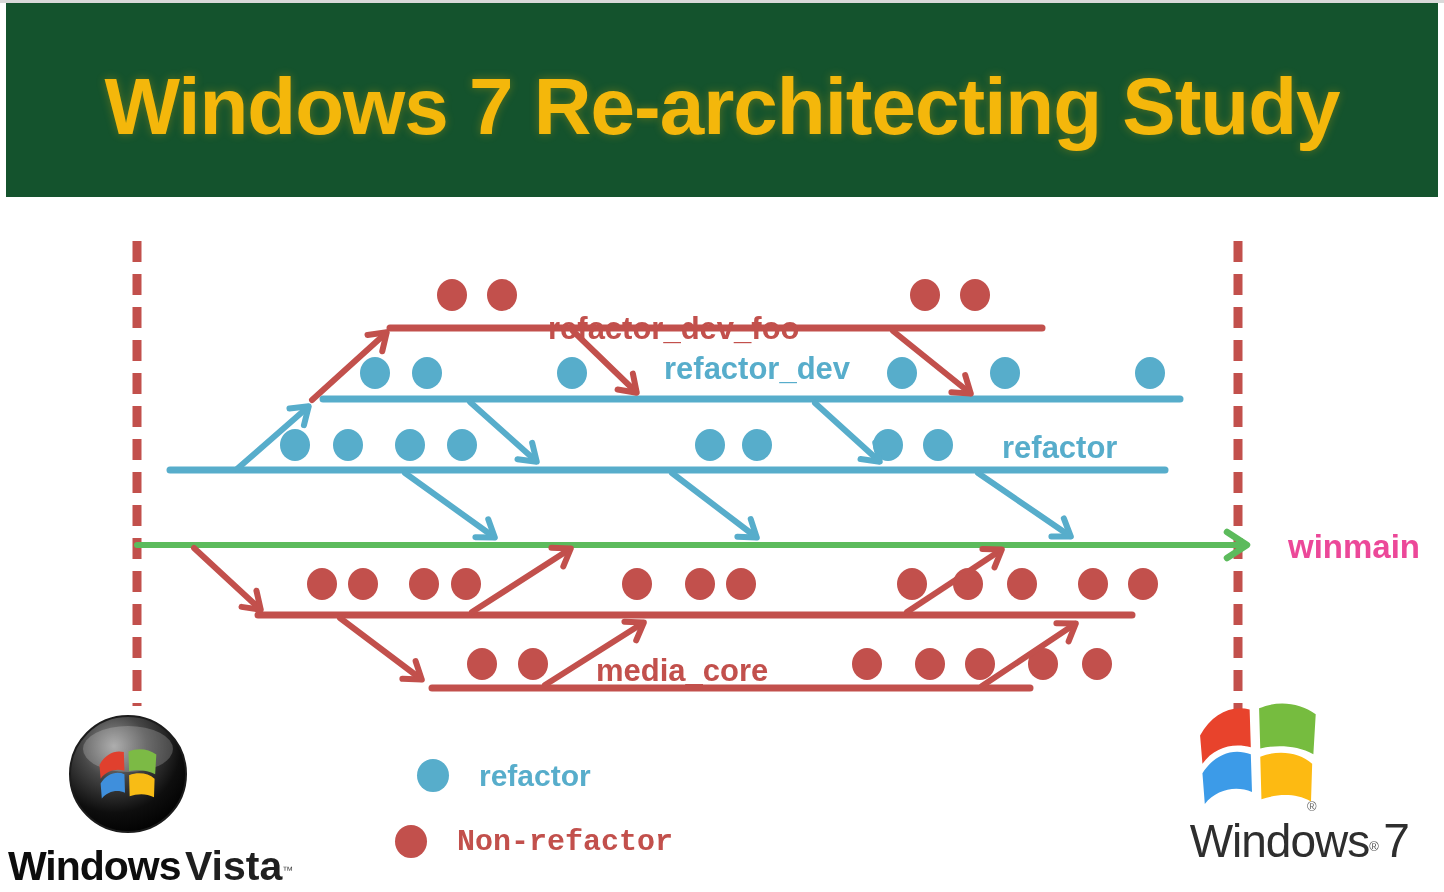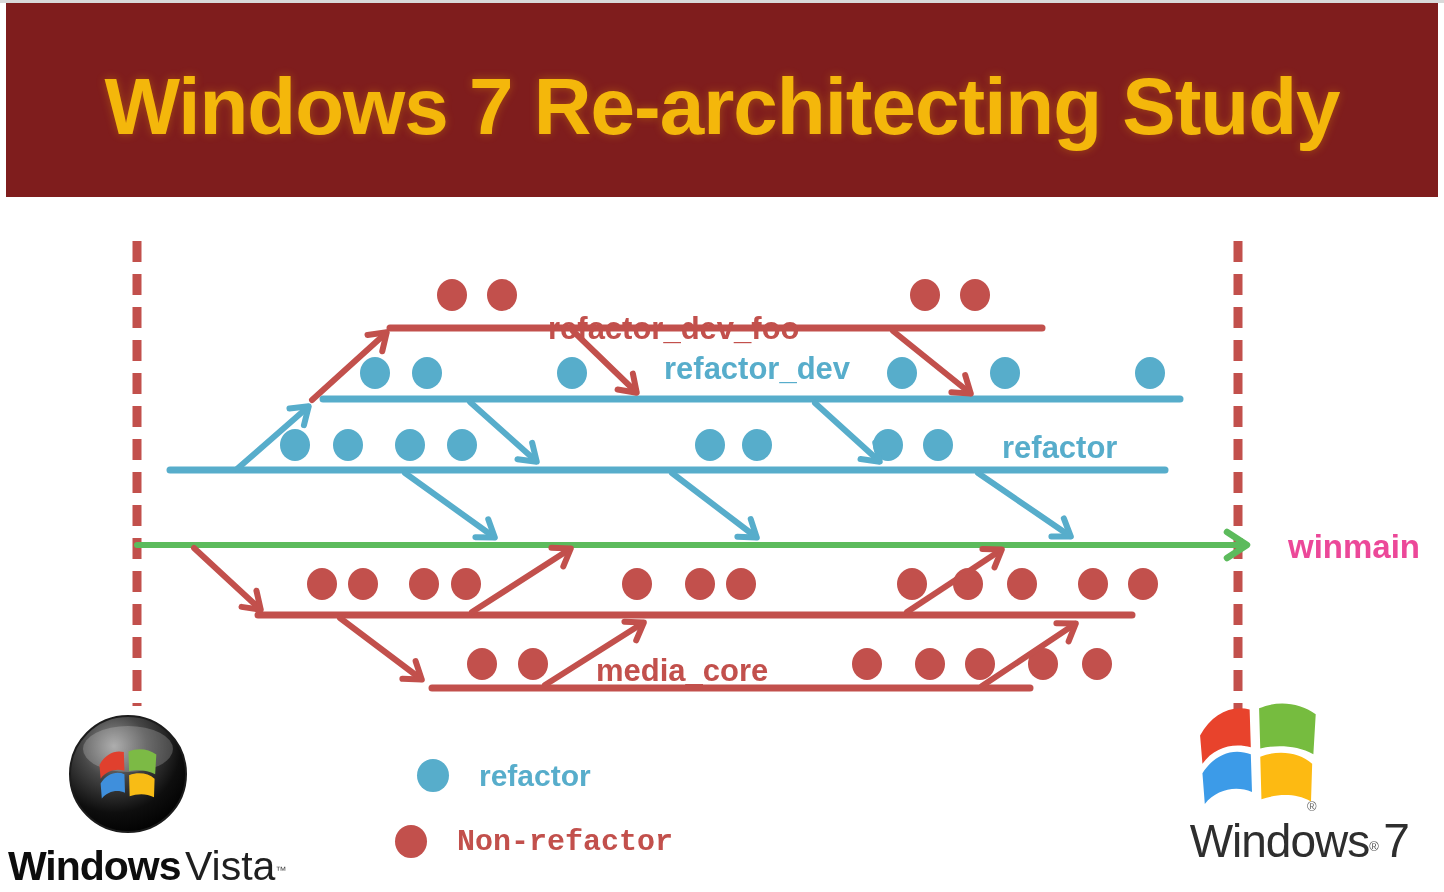--- a/index.html
+++ b/index.html
@@ -1,21 +1,21 @@
 <!DOCTYPE html>
 <html><head>
 <meta charset="utf-8">
 <style>
   html,body{margin:0;padding:0;background:#fff;}
   .stage{position:relative;width:1444px;height:892px;overflow:hidden;
          font-family:"Liberation Sans",sans-serif;background:#fff;
          border-top:3px solid #d9d9d9;}
   
   .banner{position:absolute;left:6px;top:0px;width:1432px;height:194px;
-          background:#7f1d1d;display:flex;align-items:center;justify-content:center;}
+          background:#14532d;display:flex;align-items:center;justify-content:center;}
   .title{font-size:80px;font-weight:bold;letter-spacing:-1px;color:#F4B70B;
          transform:translateY(7px);
          text-shadow:0 0 10px rgba(255,185,0,.30);white-space:nowrap;}
   
   svg.diagram{position:absolute;left:0;top:0;width:1444px;height:892px;}
   .branch-label{position:absolute;font-weight:bold;font-size:31px;white-space:nowrap;line-height:1;}
   .lbl-foo{left:548px;top:266px;margin-top:44px;}
   .lbl-dev{left:664px;top:350px;}
   .lbl-refactor{left:1002px;top:429px;}
   .lbl-winmain{left:1288px;top:527px;font-size:33px;}
@@ -23,21 +23,21 @@
   
   .legend-row{position:absolute;display:flex;align-items:center;gap:30px;}
   .legend-row.r1{left:417px;top:756px;}
   .legend-row.r2{left:395px;top:822px;font-family:Liberation Mono, monospace;}
   .legend-dot{width:32px;height:33px;border-radius:50%;display:inline-block;}
   .legend-text{font-weight:bold;font-size:30px;line-height:1;}
   
   .vista{position:absolute;left:8px;top:700px;width:270px;height:192px;}
   .vista-text{position:absolute;left:0;top:140px;width:270px;text-align:center;white-space:nowrap;color:#0d0d0d;}
   .vista-name{font-size:41px;font-weight:600;letter-spacing:-1px;}
-  .vista-prod{font-size:41px;font-weight:400;letter-spacing:0px;color:#1f1f1f;}
+  .vista-prod{font-size:41px;font-weight:700;letter-spacing:0px;color:#1f1f1f;}
   .tm{font-size:11px;vertical-align:super;color:#444;}
   .win7{position:absolute;left:1095px;top:688px;width:315px;height:200px;}
   .win7-text{position:absolute;left:0;top:122px;width:315px;text-align:right;white-space:nowrap;color:#2e2e2e;}
   .win7-name{font-size:46px;font-weight:500;letter-spacing:-1px;}
   .win7-prod{font-size:48px;font-weight:300;}
   .reg{font-size:13px;vertical-align:super;color:#555;}
   .flag-reg{position:absolute;left:212px;top:108px;font-size:13px;color:#666;}
 </style>
 </head>
 <body>

